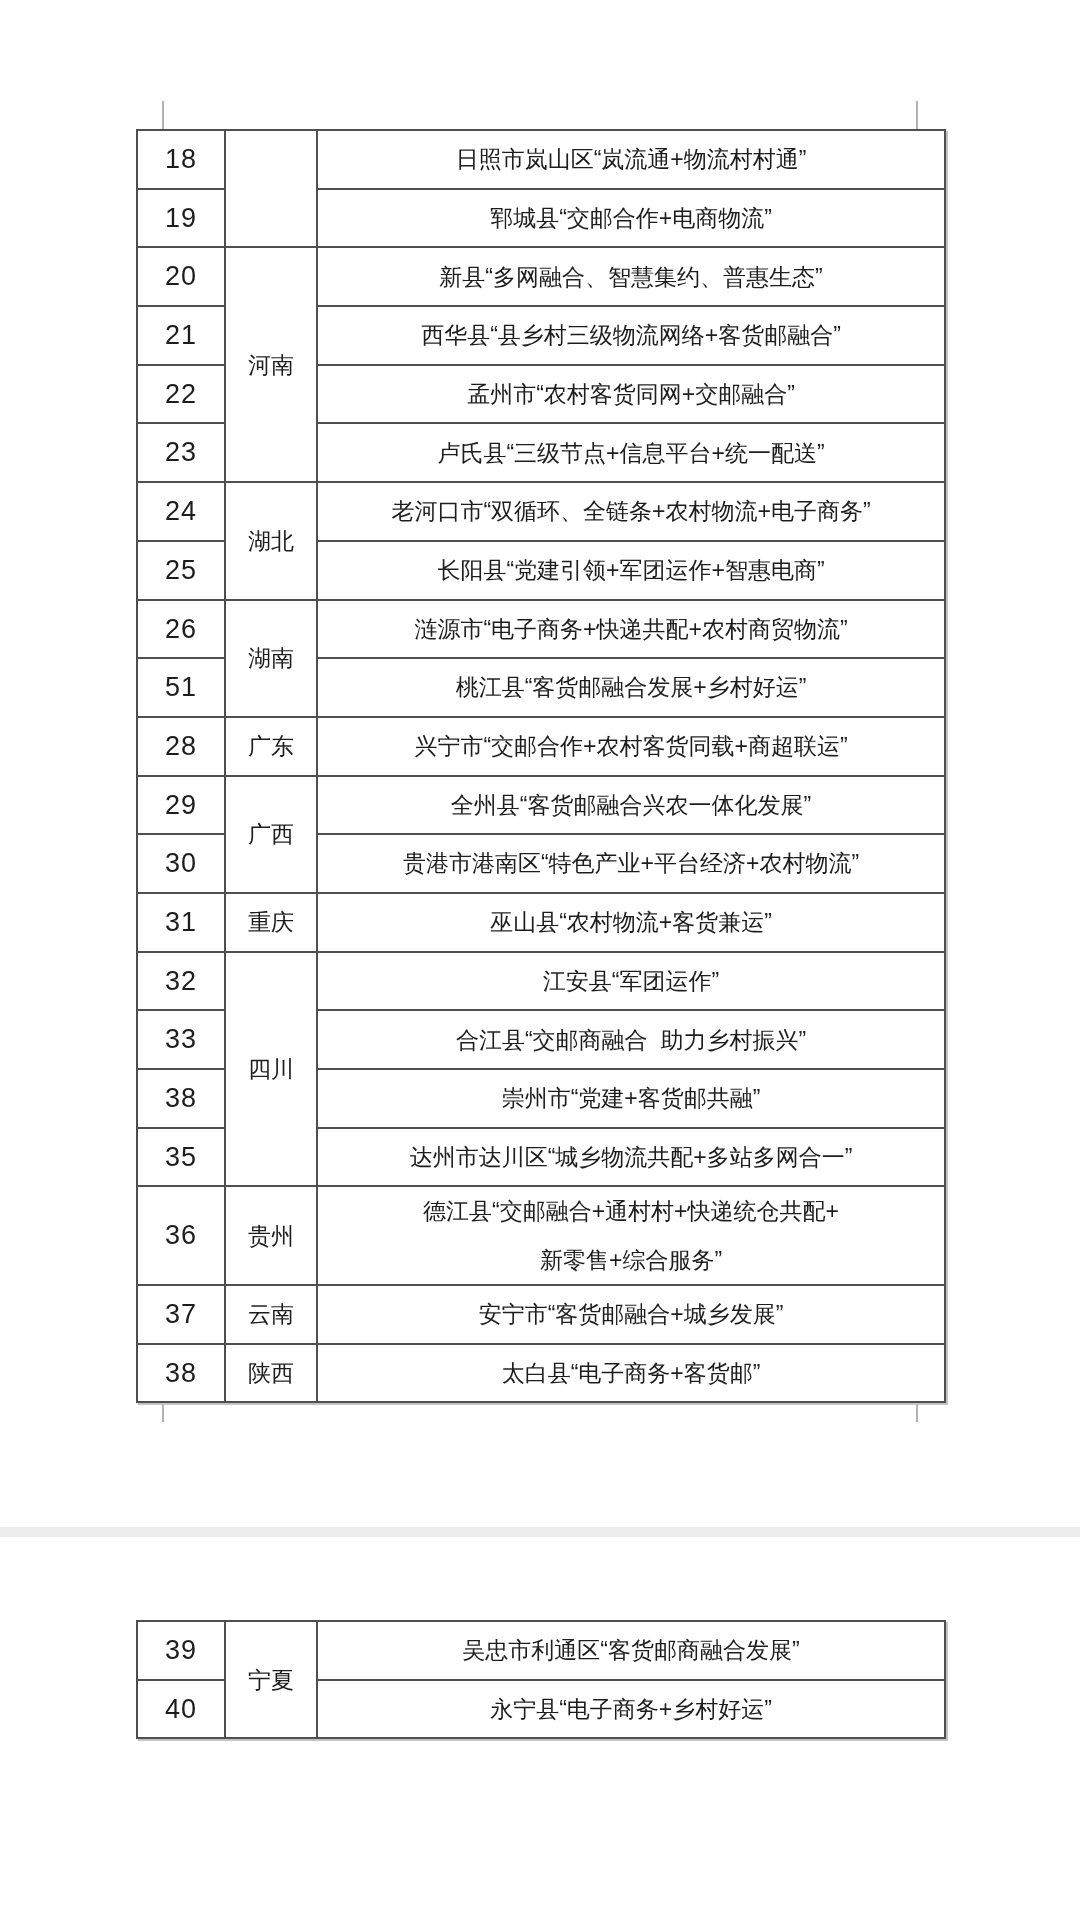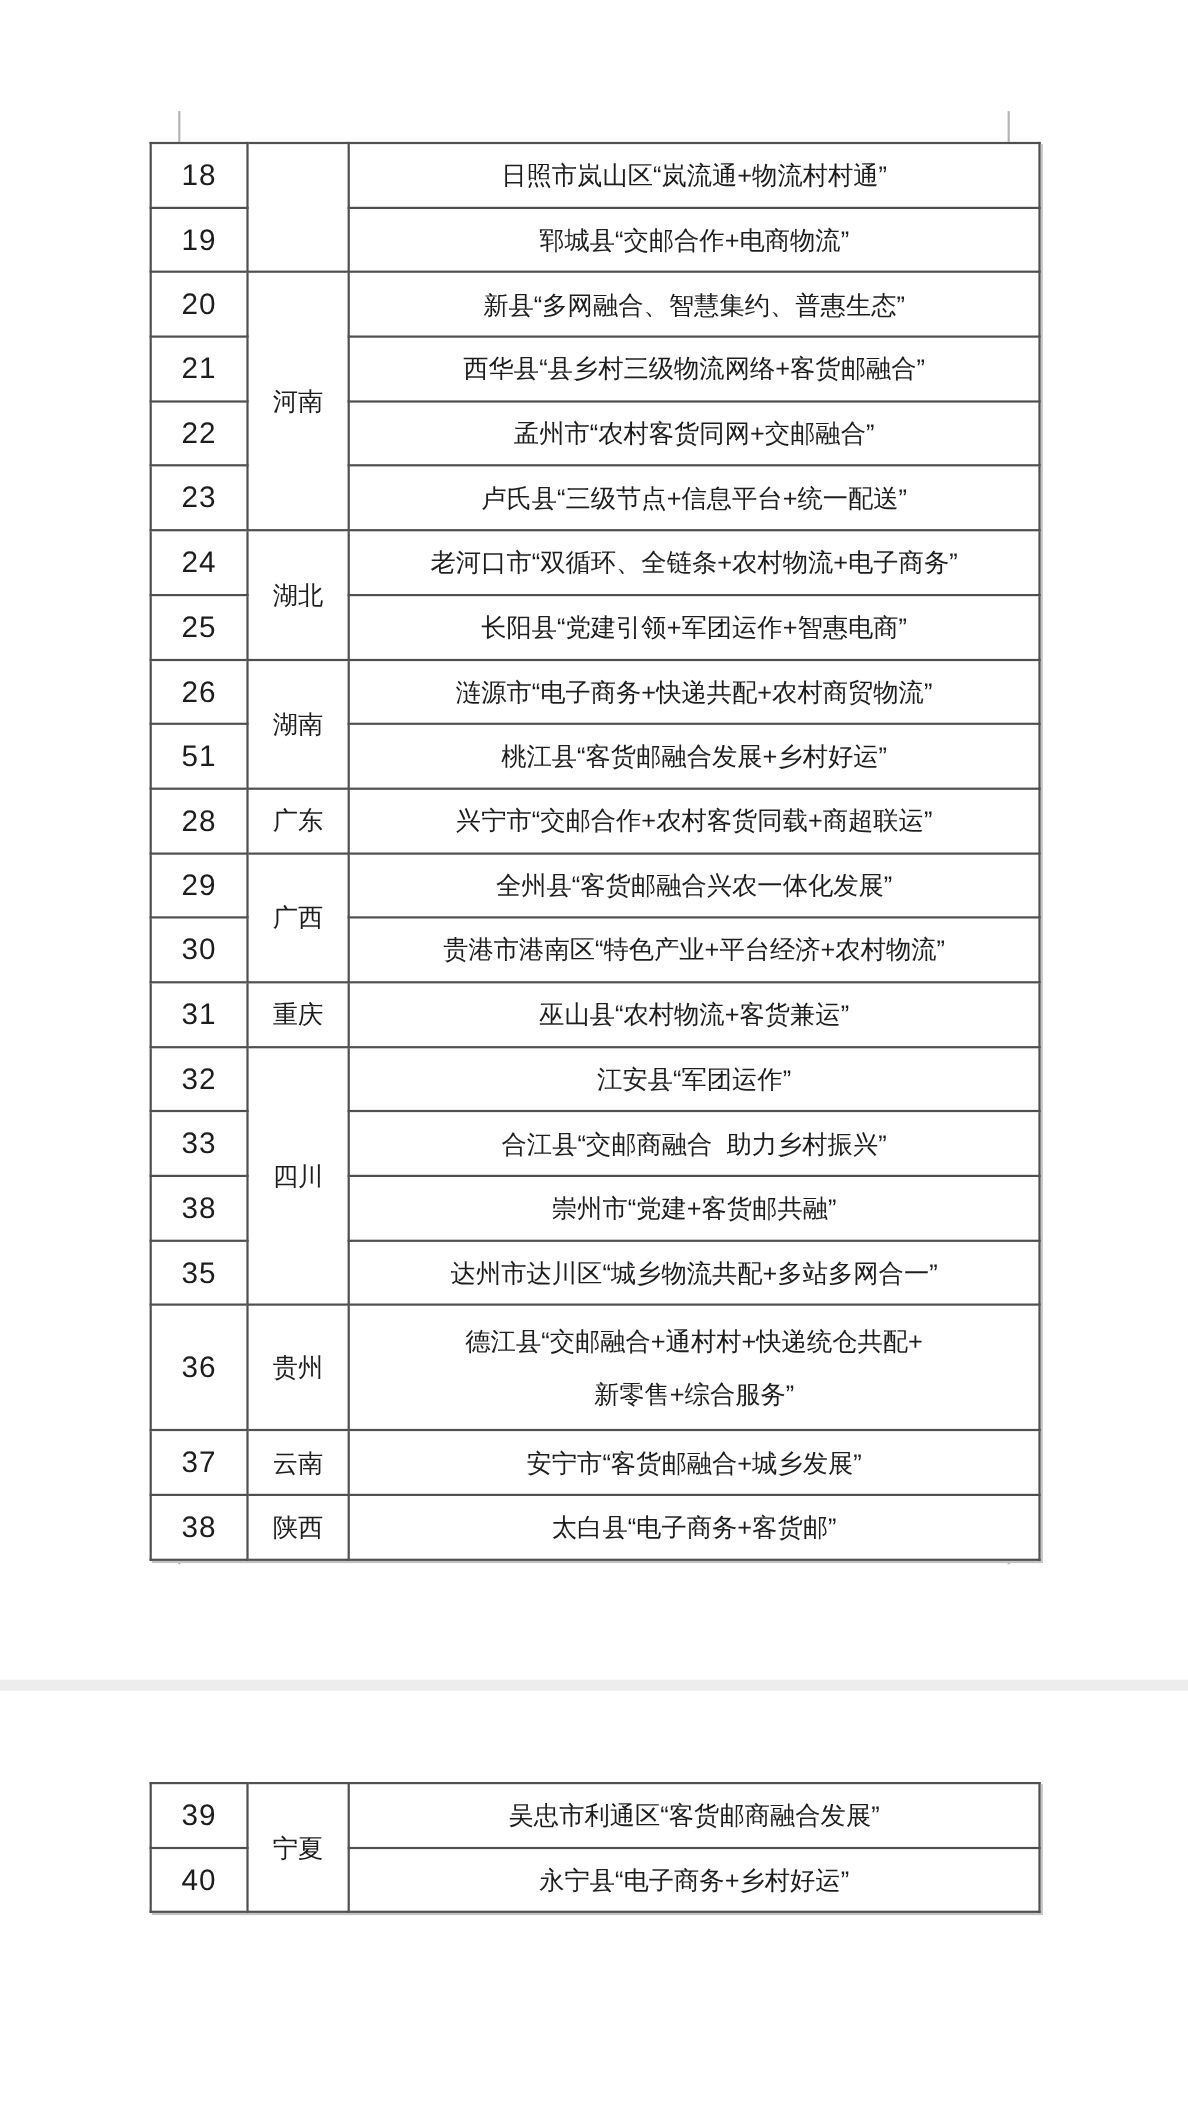--- a/index.html
+++ b/index.html
@@ -12,21 +12,21 @@
     position:absolute;left:136px;border-collapse:collapse;table-layout:fixed;
     background:#ffffff;box-shadow:2px 2px 0 #c3c3c3;
   }
   #table-page1{top:129px;}
   #table-page2{top:1620px;}
   .doc-table td{
     border:2px solid #4f4f4f;padding:0 4px;text-align:center;vertical-align:middle;
     color:#1d1d1d;font-size:23px;line-height:2.1;overflow:hidden;
   }
   .doc-table tr{height:57.5px;}
-  .doc-table tr.tall{height:114px;}
+  .doc-table tr.tall{height:98px;}
   .col-no{width:88px;}
   .col-prov{width:92px;}
   .col-proj{width:628px;}
   td.num{font-size:27px;letter-spacing:1px;}
   td.proj{white-space:pre-wrap;}
   .boundary-mark{
     position:absolute;width:2px;height:28px;background:#b3b3b3;
   }
   .page-gap{
     position:absolute;left:0;width:1080px;height:10px;background:#ededed;

